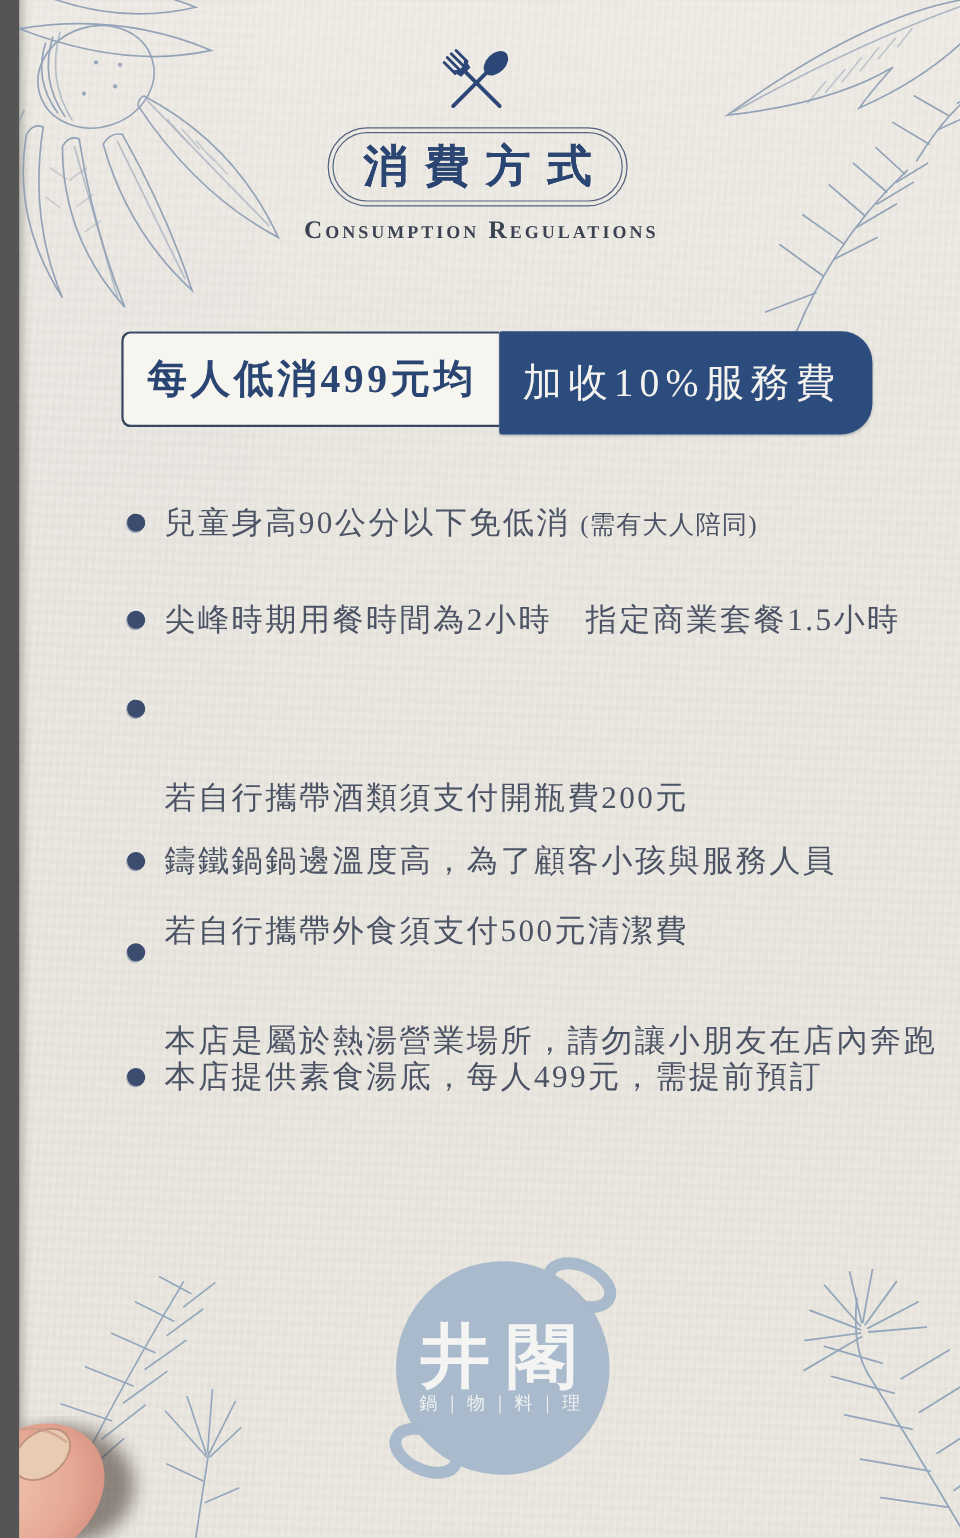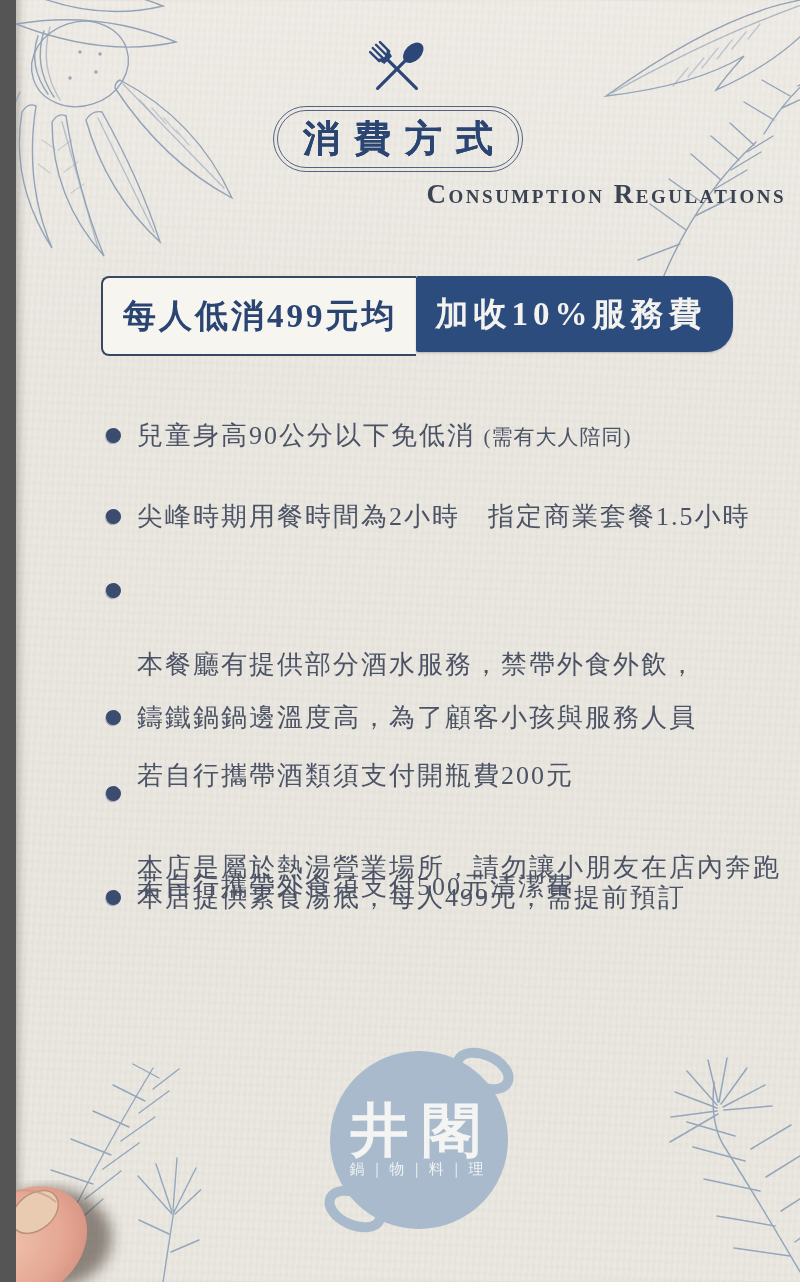--- a/index.html
+++ b/index.html
@@ -25,37 +25,37 @@
   }
   .pill-inner{
     width:100%;height:100%;box-sizing:border-box;border:1.6px solid #55647d;border-radius:29px;
     display:flex;align-items:center;justify-content:center;
   }
   .pill-title{
     font-size:37px;font-weight:bold;color:#2b4573;letter-spacing:14px;padding-left:14px;
     text-shadow:0 0 .5px #2b4573;
   }
   .subtitle{
-    position:absolute;left:0;top:179px;width:770px;text-align:right;
-    font-variant:small-caps;font-size:27px;font-weight:600;color:#3b4352;letter-spacing:2.5px;
+    position:absolute;left:0;top:179px;width:770px;text-align:center;
+    font-variant:small-caps;font-size:21px;font-weight:600;color:#3b4352;letter-spacing:2.5px;
   }
 
   
   .banner{position:absolute;left:85px;top:276px;height:76px;display:flex;}
   .banner-left{
     box-sizing:border-box;height:80px;display:flex;align-items:center;
     background:#f7f5f0;border:2px solid #394760;border-right:none;border-radius:8px 0 0 8px;
     padding:0 18px 0 20px;
     font-size:33px;font-weight:bold;color:#2b4573;letter-spacing:3px;white-space:nowrap;
   }
   .banner-right{
-    box-sizing:border-box;height:76px;display:flex;align-items:center;
+    box-sizing:border-box;height:86px;display:flex;align-items:center;
     background:#2d4c7e;border-radius:2px 26px 26px 2px;
     padding:0 26px 0 20px;
-    font-size:33px;font-weight:bold;color:#f3f2ee;letter-spacing:5px;white-space:nowrap;
+    font-size:33px;font-weight:normal;color:#f3f2ee;letter-spacing:5px;white-space:nowrap;
     box-shadow:0 1px 2px rgba(40,50,70,.25);
   }
 
   
   .rule{position:absolute;left:90px;display:flex;align-items:flex-start;}
   .bullet{
     flex:0 0 auto;width:15px;height:15px;margin:11px 16px 0 0;background:#3c4c6e;
     border-radius:47% 53% 50% 50%;transform:rotate(-10deg);
     box-shadow:-1px 1px 0 rgba(90,110,150,.45);
   }
@@ -159,21 +159,20 @@
   </div>
 
   <div class="rule" style="top:498px">
     <span class="bullet"></span>
     <span class="rule-text">尖峰時期用餐時間為2小時　指定商業套餐1.5小時</span>
   </div>
 
   <div class="rule" style="top:572px">
     <span class="bullet"></span>
     <span class="rule-text">
-      <div>本餐廳有提供部分酒水服務，禁帶外食外飲，</div>
       <div>若自行攜帶酒類須支付開瓶費200元</div>
       <div>若自行攜帶外食須支付500元清潔費</div>
     </span>
   </div>
 
   <div class="rule" style="top:699px">
     <span class="bullet"></span>
     <span class="rule-text">鑄鐵鍋鍋邊溫度高，為了顧客小孩與服務人員</span>
   </div>
 

